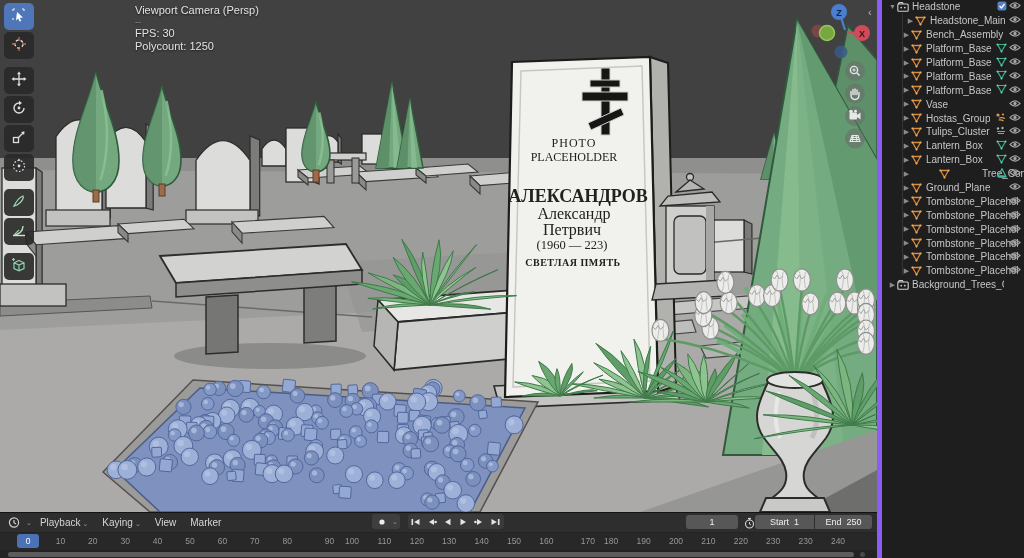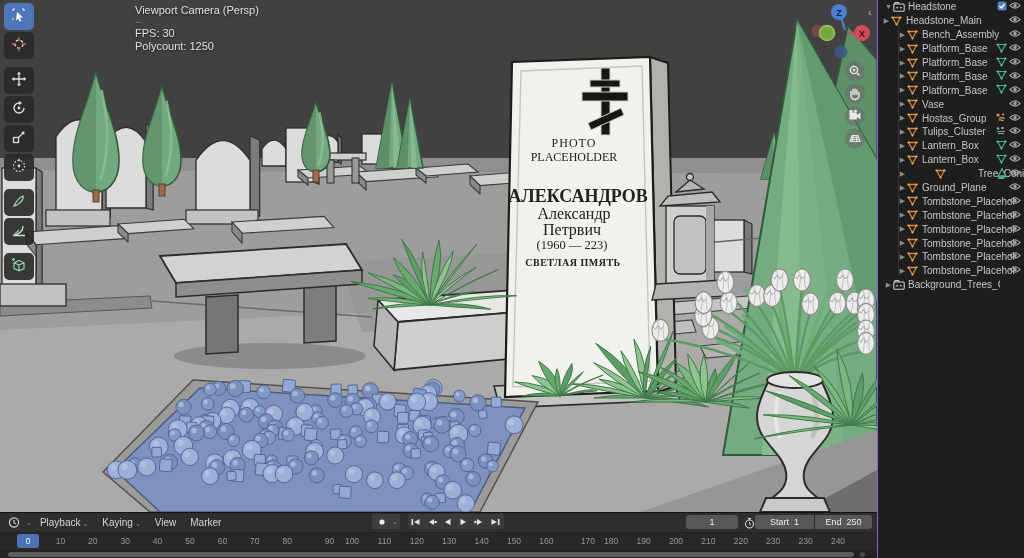--- a/index.html
+++ b/index.html
@@ -13,21 +13,21 @@
   
   #toolrail{position:absolute;left:4px;top:3px;width:32px;}
   .tool{width:30px;height:27px;margin-bottom:2px;background:rgba(41,41,41,.92);
         border-radius:5px;display:flex;align-items:center;justify-content:center;}
   .tool.gap{margin-top:8px;}
   .tool.active{background:#4f76b8;}
   
   .stoneTxt{font-family:"Liberation Serif",serif;fill:#21211f;}
   
   #outliner{position:absolute;left:877px;top:0;width:147px;height:558px;
-            background:#1e1e1e;border-left:1px solid #8b5cf6;box-sizing:border-box;}
+            background:#1e1e1e;border-left:5px solid #8b5cf6;box-sizing:border-box;}
   .orow{position:relative;height:13.9px;display:flex;align-items:center;
         font-size:10px;color:#c6c6c6;white-space:nowrap;}
   .orow .arrow{width:9px;color:#8a8a8a;font-size:7px;text-align:center;flex:none;}
   .orow .oicon{width:12px;height:10px;flex:none;margin-right:3px;display:flex;align-items:center;}
   .orow .olabel{overflow:hidden;text-overflow:clip;max-width:92px;}
   .orow .right{position:absolute;right:3px;display:flex;gap:2px;align-items:center;}
   #indentGuide{position:absolute;left:20px;top:13px;width:1px;height:262px;background:#343434;}
   
   #timeline{position:absolute;left:0;top:512px;width:877px;height:46px;background:#2b2b2b;
             border-top:1px solid #131313;box-sizing:border-box;}
@@ -745,21 +745,21 @@
             <span><svg width="10" height="10" viewBox="0 0 10 10">
                 <rect x="0.5" y="0.5" width="9" height="9" rx="2" fill="#5680c2"></rect>
                 <path d="M2.5,5 l2,2 l3,-4" fill="none" stroke="#fff" stroke-width="1.4"></path>
               </svg></span>
             <span><svg width="12" height="9" viewBox="0 0 12 9">
                 <path d="M1,4.5 Q6,-0.8 11,4.5 Q6,9.8 1,4.5 Z" fill="none" stroke="#a2a2a2" stroke-width="1.1"></path>
                 <circle cx="6" cy="4.5" r="1.7" fill="#a2a2a2"></circle>
               </svg></span>
           </span>
         </div>
-        <div class="orow" style="padding-left: 4px;">
+        <div class="orow" style="padding-left: 24px;">
           <span class="arrow">▶</span>
           <span class="oicon">
             <svg width="11" height="10" viewBox="0 0 11 10">
               <polygon points="1.5,1.5 9.5,1.5 5.5,8.5" fill="none" stroke="#d5893c" stroke-width="1.3"></polygon>
               <circle cx="1.5" cy="1.5" r="1.1" fill="#e8a95e"></circle>
               <circle cx="9.5" cy="1.5" r="1.1" fill="#e8a95e"></circle>
               <circle cx="5.5" cy="8.5" r="1.1" fill="#e8a95e"></circle>
             </svg>
           </span>
           <span class="olabel">Headstone_Main</span>

